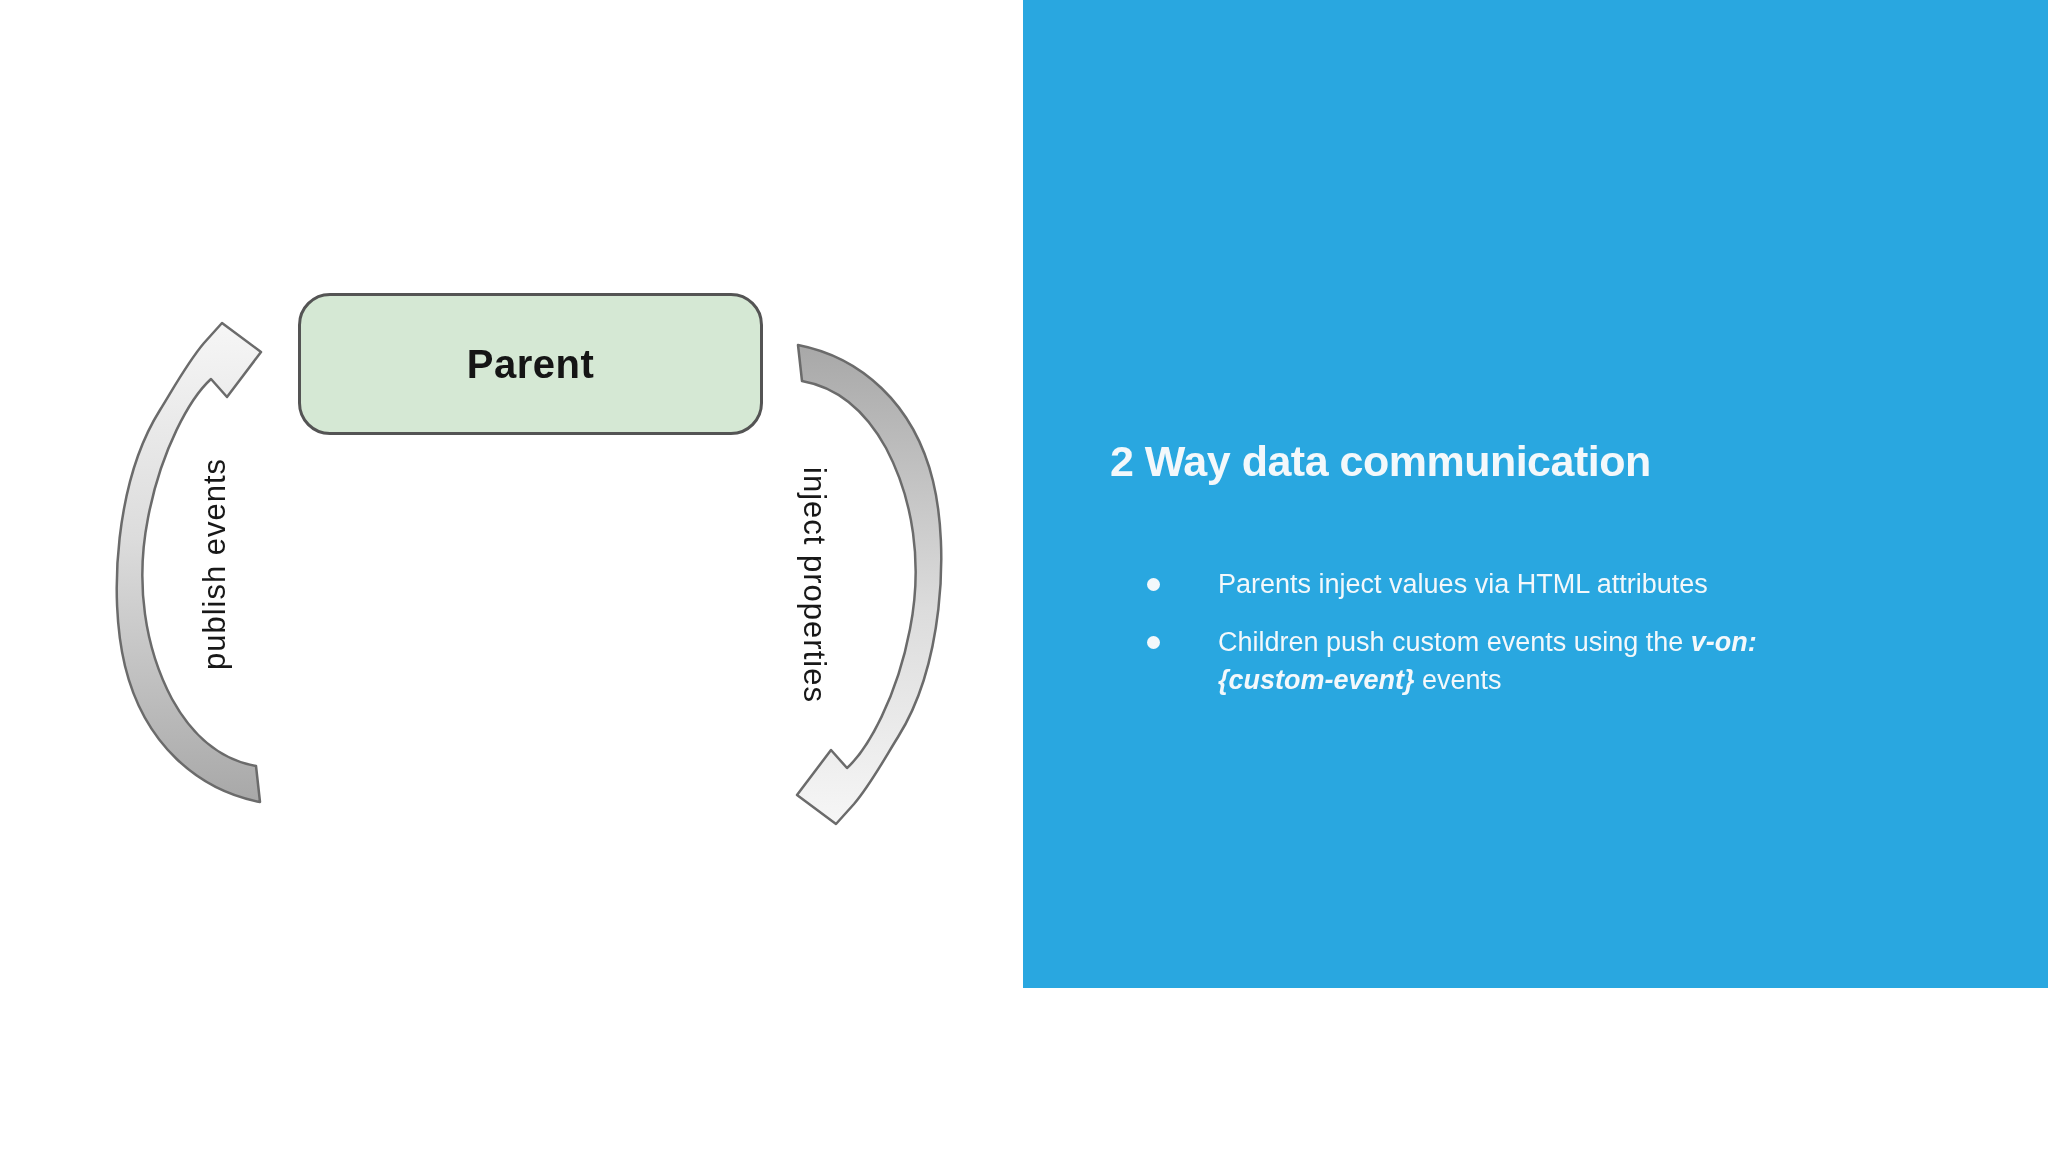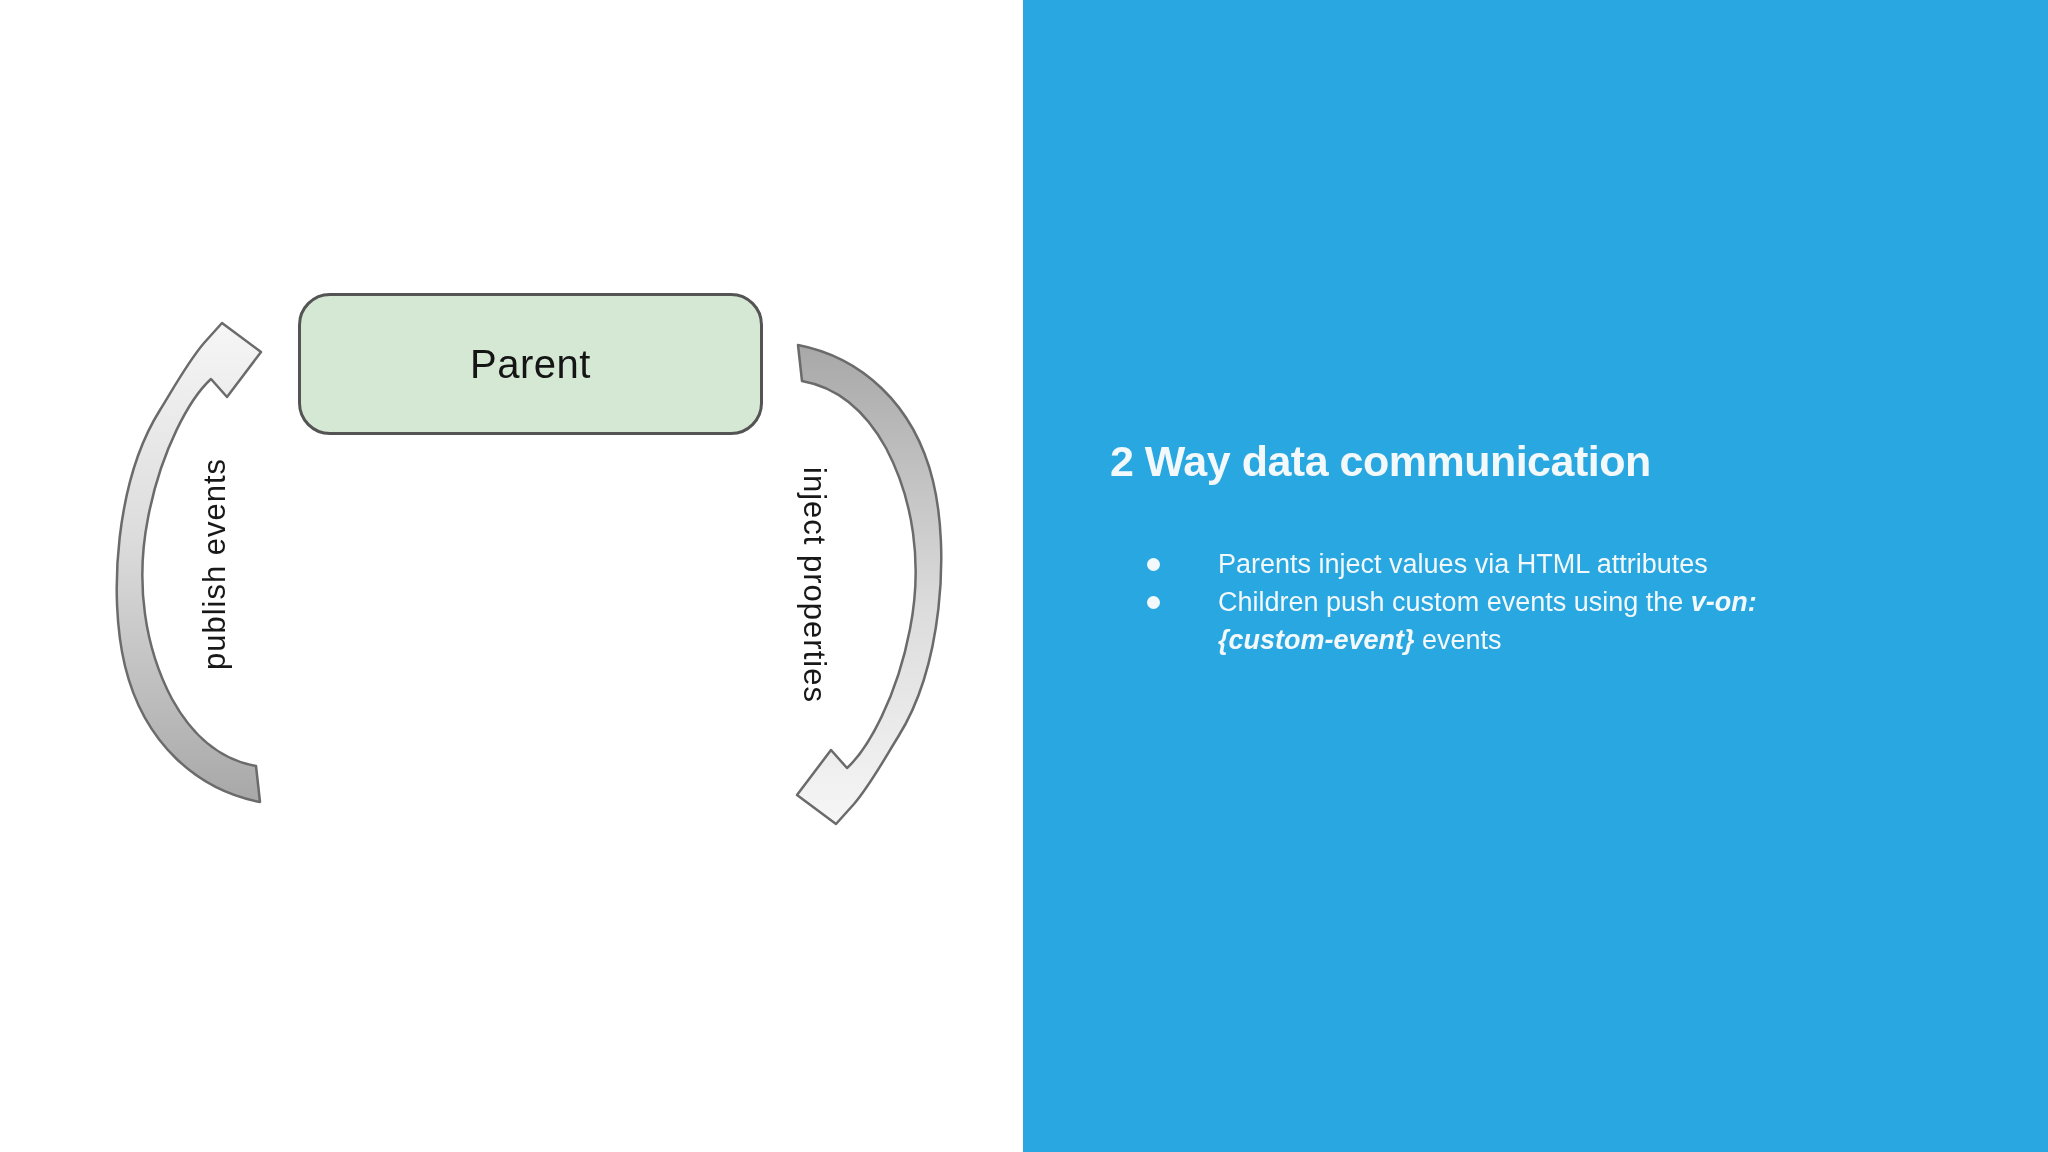--- a/index.html
+++ b/index.html
@@ -7,45 +7,45 @@
   .slide { position:relative; width:2048px; height:1152px; overflow:hidden; background:#ffffff; }
 
   
   .diagram-pane { position:absolute; left:0; top:0; width:1023px; height:1152px; background:#ffffff; }
 
   .node {
     position:absolute; display:flex; align-items:center; justify-content:center;
     border:3px solid var(--node-border,#545454); border-radius:32px;
     font-size:40px; color:#151515; letter-spacing:0.5px;
   }
-  .node--parent { left:298px; top:293px; width:465px; height:142px; background:var(--parent-fill,#D5E8D4); }
+  .node--parent { left:298px; top:293px; width:465px; height:142px; background:var(--parent-fill,#D5E8D4);font-weight:bold; }
   .node--child  { left:298px; top:713px; width:464px; height:144px; background:var(--child-fill,#6C94E2); }
 
   .arrow-svg { position:absolute; overflow:visible; }
   .arrow-svg--left  { left:98px;  top:318px; width:170px; height:495px; }
   .arrow-svg--right { left:790px; top:334px; width:170px; height:495px; }
 
   .rot-label {
     position:absolute; white-space:nowrap; font-size:31px; color:#181818; letter-spacing:1px;
   }
   .rot-label--publish { left:215px; top:564px; transform:translate(-50%,-50%) rotate(-90deg); }
   .rot-label--inject  { left:814px; top:585px; transform:translate(-50%,-50%) rotate(90deg); }
 
   
   .content-pane {
-    position:absolute; left:1023px; top:0; width:1025px; height:1152px;
+    position:absolute; left:1023px; top:0; width:1025px; height:988px;
     background:var(--panel-blue,#29A7E0); color:var(--panel-text,#F3F8FB);
   }
   .slide-title {
     position:absolute; left:87px; top:438px;
     font-size:43px; font-weight:700; line-height:1.1; letter-spacing:-0.5px;
     color:var(--panel-text,#F3F8FB);
   }
   .bullet-list { position:absolute; left:124px; top:545px; list-style:none; }
-  .bullet-item { display:flex; align-items:flex-start; }
+  .bullet-item { display:flex; align-items:flex-start;margin-top:20px; }
   .bullet-dot {
     flex:0 0 auto; width:13px; height:13px; border-radius:50%;
     background:var(--panel-text,#F3F8FB); margin-top:13px;
   }
   .bullet-text {
     margin-left:58px; width:600px;
     font-size:27px; line-height:38px; color:var(--panel-text,#F3F8FB);
   }
   .hl { font-weight:700; font-style:italic; }
 </style>

